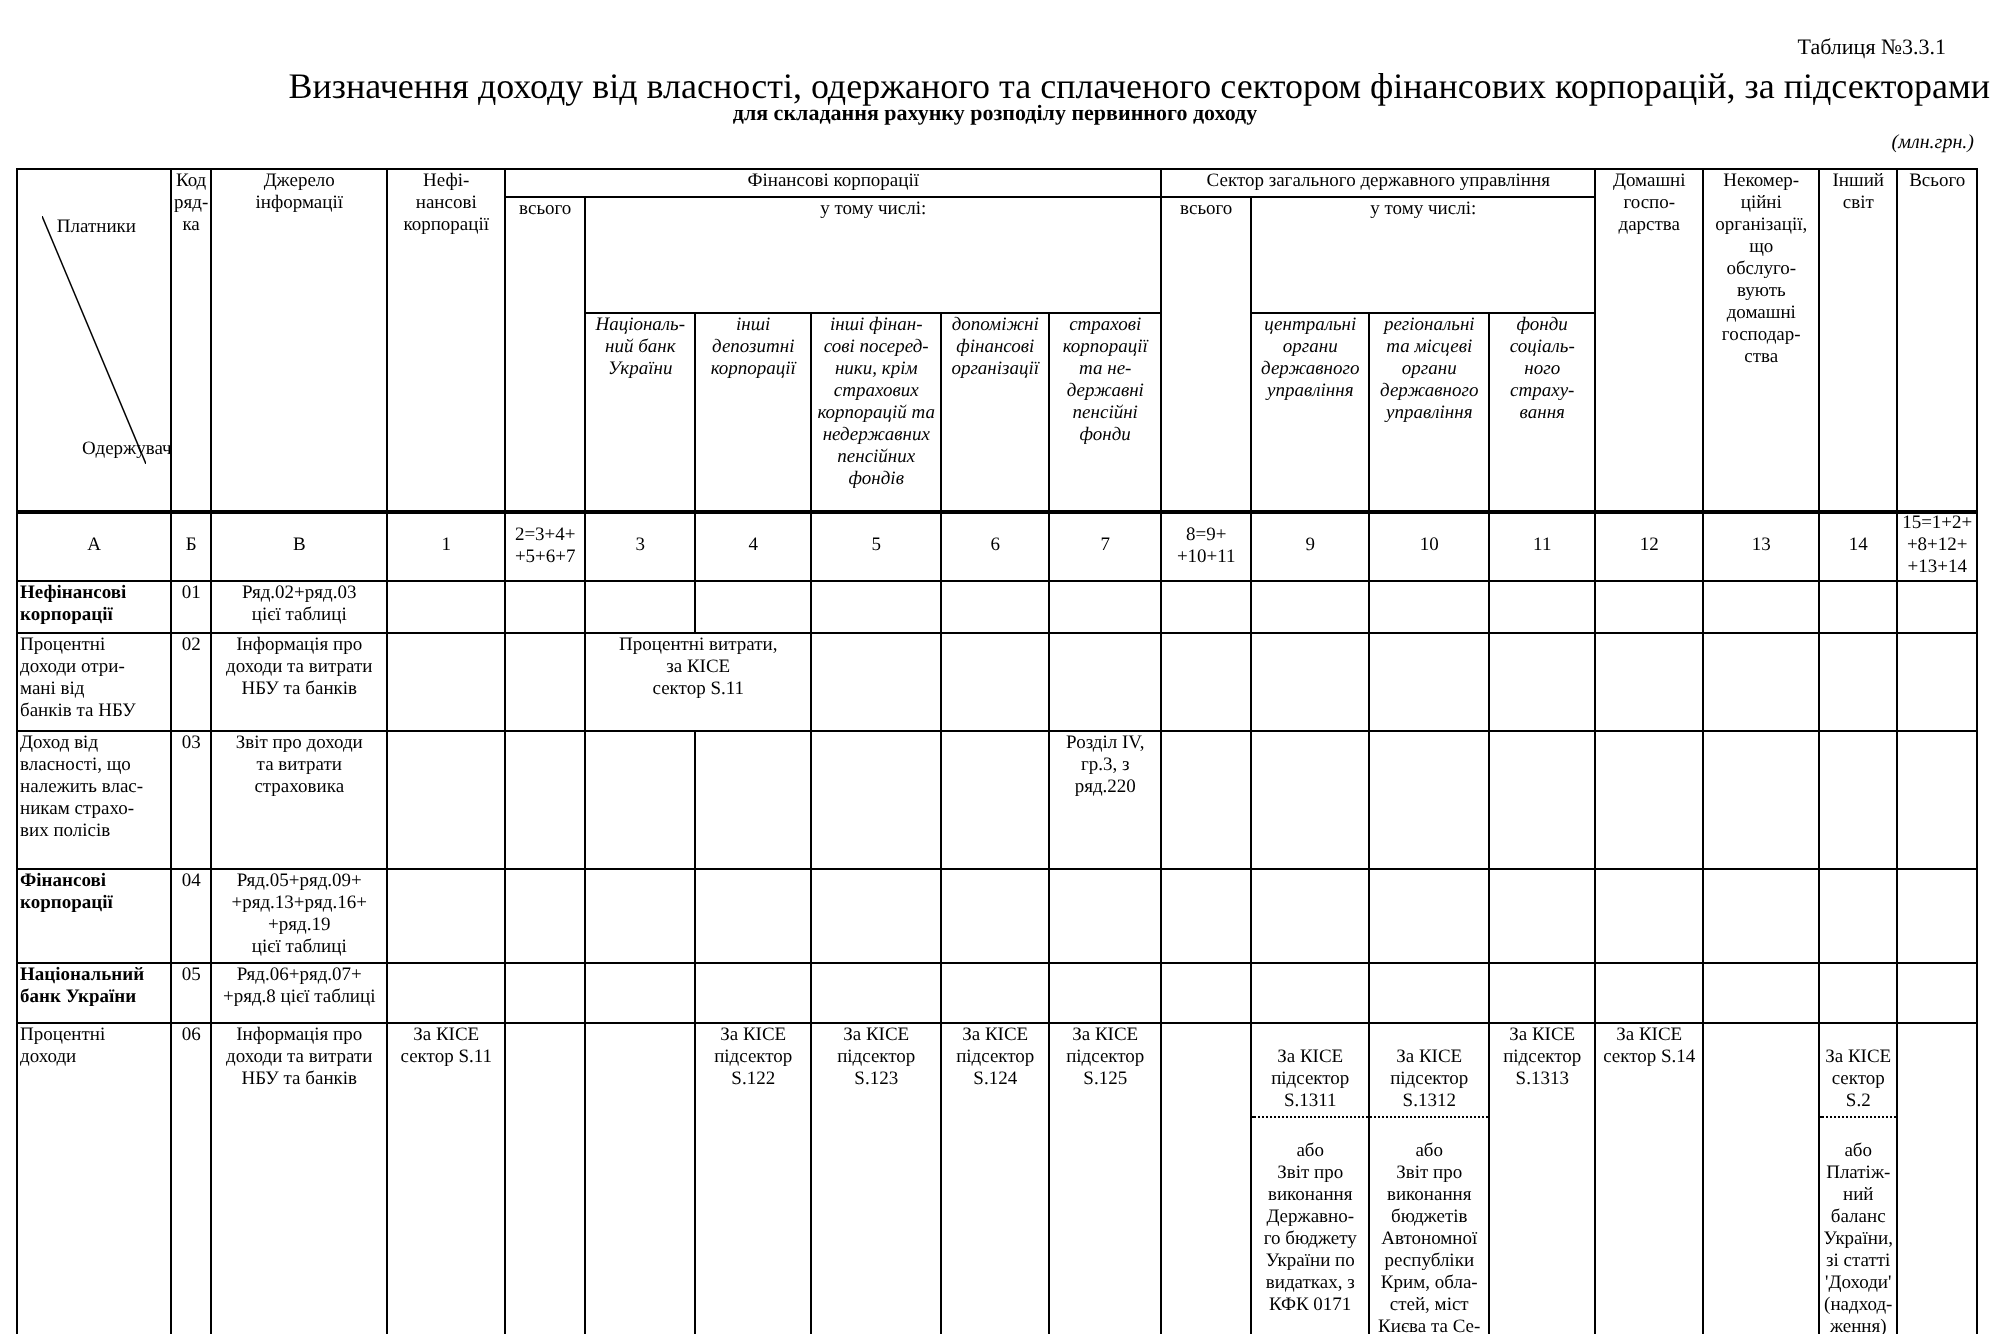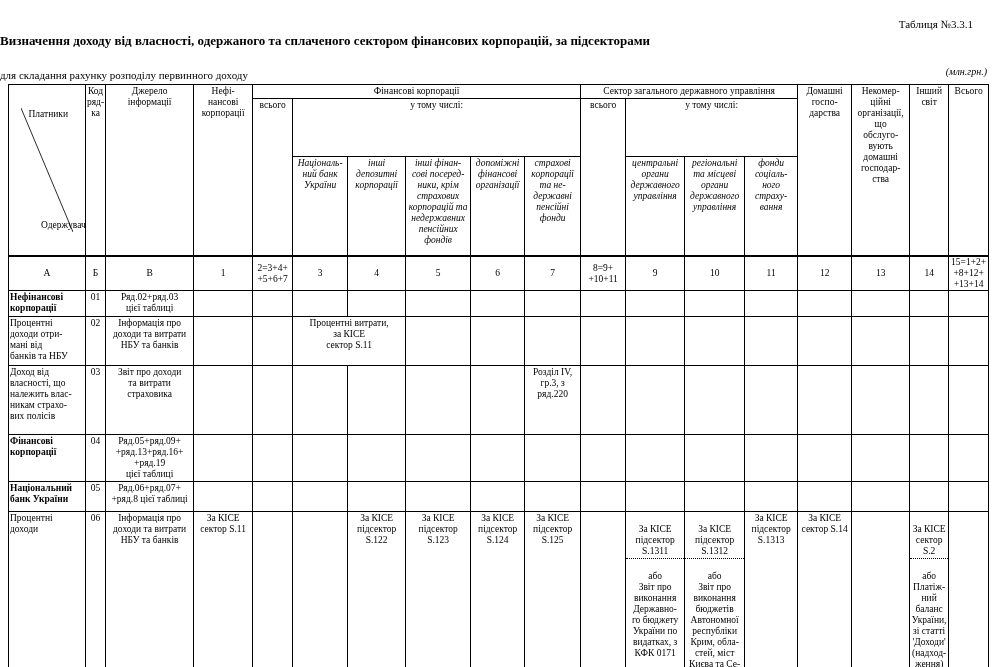--- a/index.html
+++ b/index.html
@@ -2,24 +2,24 @@
 <html><head>
 <meta charset="utf-8">
 <style>
   html,body { margin:0; padding:0; background:#e8e8e8; }
   .page {
     position:relative; width:995px; height:667px; background:#ffffff;
     font-family:"Liberation Serif","DejaVu Serif",serif; color:#000;
     margin:0 auto; overflow:hidden;
   }
   .table-no { position:absolute; top:18px; right:22px; font-size:11px; }
-  .doc-title { position:absolute; top:33px; left:0; width:100%; text-align:left;
-               font-size:13px; font-weight:bold; }
-  .doc-subtitle { position:absolute; top:69px; left:0; width:100%; 
-                  font-size:11px; font-weight:normal; }
+  .doc-title { position:absolute; top:33px; left:0; width:100%; text-align:right;
+               font-size:18px; font-weight:normal; }
+  .doc-subtitle { position:absolute; top:51px; left:0; width:100%; text-align:center;
+                  font-size:11px; font-weight:bold; }
   .units { position:absolute; top:66px; right:8px; font-size:10px; font-style:italic; }
 
   table.tbl { position:absolute; left:8px; top:84px; border-collapse:collapse;
               table-layout:fixed; border:1px solid #000; border-bottom:2px solid #000; }
   .tbl td { border:1px solid #000; font-size:9.5px; line-height:11px;
             text-align:center; vertical-align:top; padding:1px 1px;
             overflow:hidden; white-space:pre-line; }
   .tbl td div { white-space:pre-line; }
   tr.h1 { height:12px; } tr.h2 { height:14px; } tr.h3 { height:100px;font-style:italic; }
   tr.idx { height:33px; }

